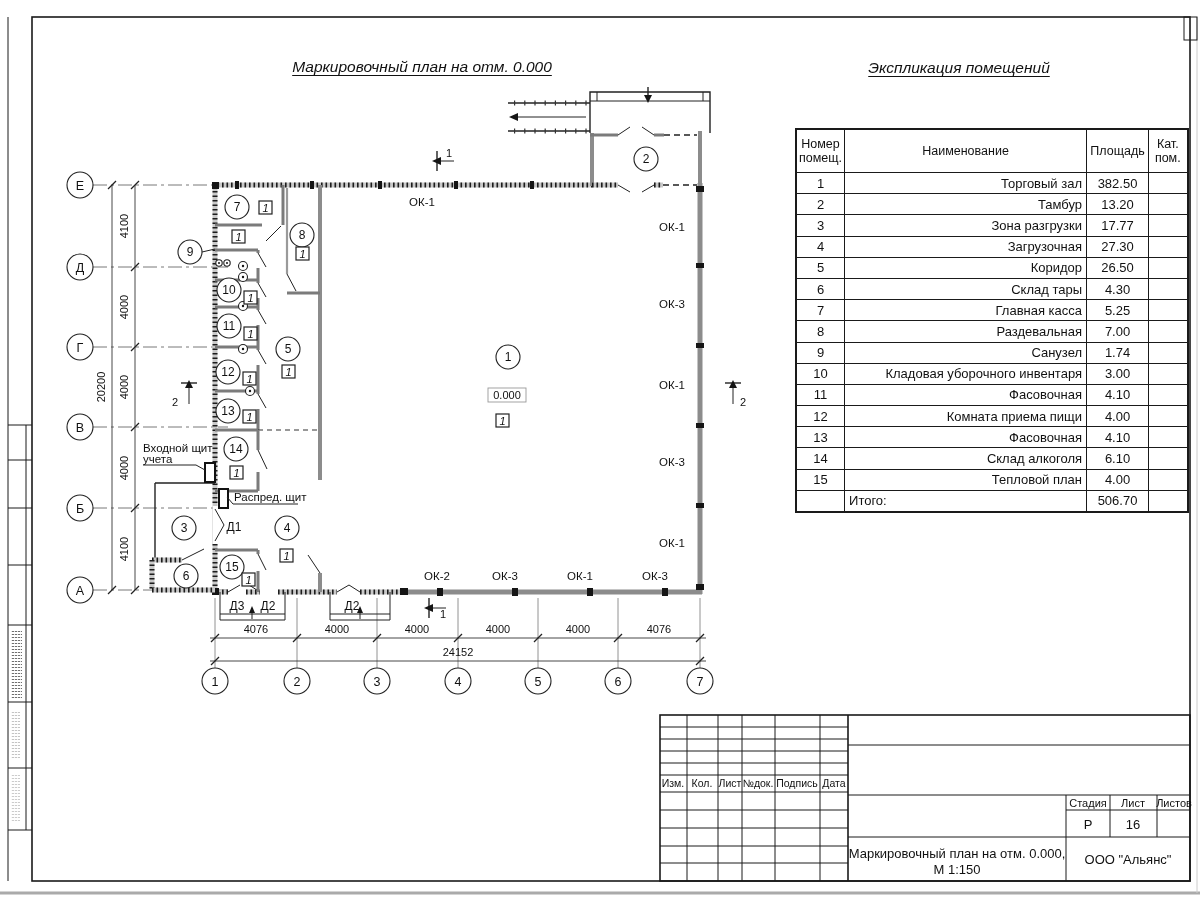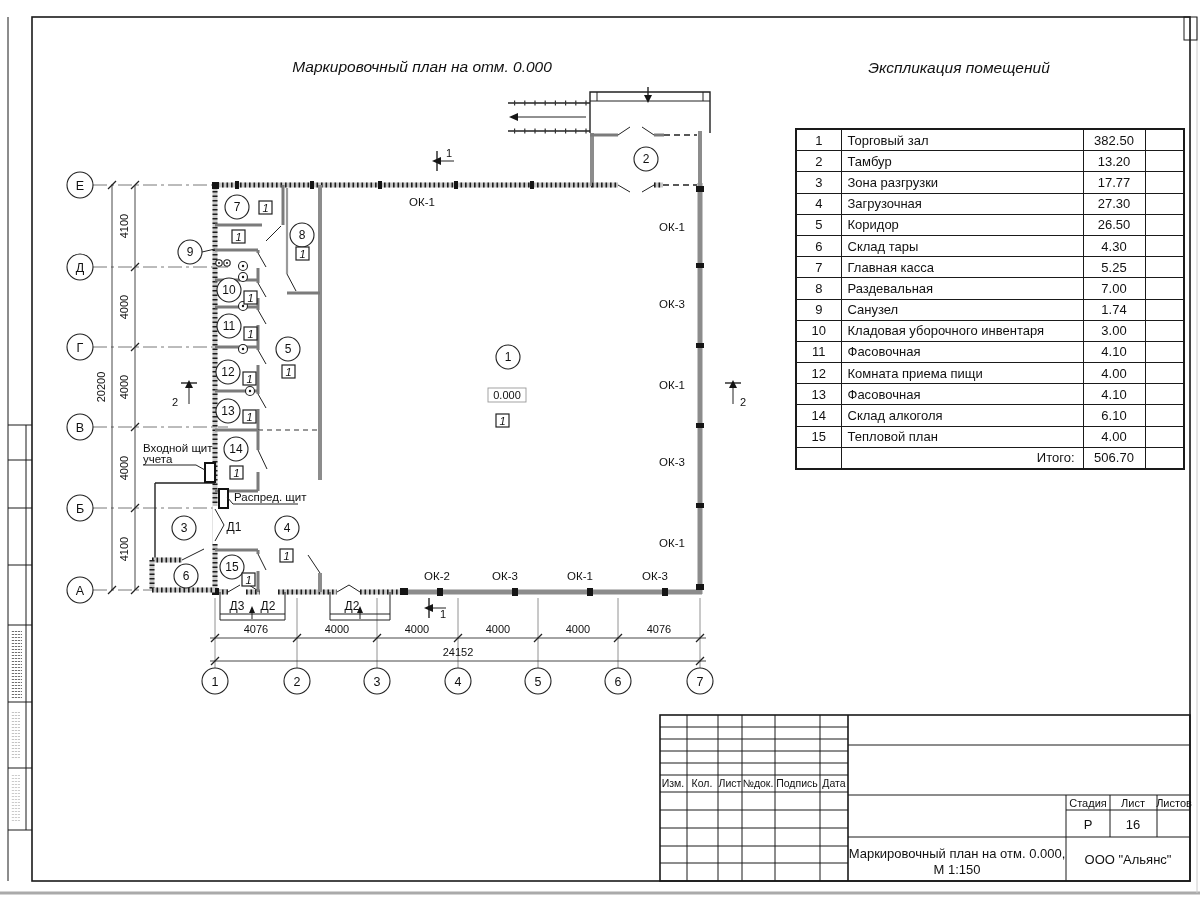--- a/index.html
+++ b/index.html
@@ -1,27 +1,27 @@
 <!DOCTYPE html>
 <html><head>
 <meta charset="utf-8">
 <style>
   html,body{margin:0;padding:0;background:#fff}
   .sheet{position:relative;width:1200px;height:900px;background:#fff;font-family:"Liberation Sans",sans-serif;overflow:hidden}
   svg{position:absolute;left:0;top:0}
   svg text{font-family:"Liberation Sans",sans-serif;fill:#111}
-  .title{position:absolute;font-style:italic;font-size:15.5px;color:#111;text-align:center;text-underline-offset:3px;white-space:nowrap}
+  .title{position:absolute;font-style:italic;font-size:15.5px;color:#111;text-align:center;text-decoration:underline;text-underline-offset:3px;white-space:nowrap}
   #plan-title{left:262px;top:58px;width:320px}
   #table-title{left:763px;top:59px;width:392px}
   .expl{position:absolute;left:795px;top:128px}
   .expl table{border-collapse:collapse;font-size:13px;color:#111;border:2px solid #1a1a1a}
   .expl th,.expl td{border:1px solid #1a1a1a;background:#fff;font-weight:normal}
   .expl th{height:42px;font-size:12.5px;line-height:1.12;text-align:center;padding:0 2px}
   .expl td{height:20.2px;padding:0 4px}
-  .c{text-align:center}.l{text-align:left;padding-left:6px!important}.r{text-align:right;padding-right:8px!important}
+  .c{text-align:center}.l{text-align:right;padding-left:6px!important}.r{text-align:left;padding-right:8px!important}
   
   .wbase{stroke:#c9c9c9;stroke-width:5;fill:none}
   .wdots{stroke:#1c1c1c;stroke-width:5;fill:none;stroke-dasharray:1.6 2.9}
   .wgray{stroke:#8c8c8c;stroke-width:5;fill:none}
   .wgray4{stroke:#8c8c8c;stroke-width:4;fill:none}
   .part{stroke:#7b7b7b;stroke-width:3;fill:none}
   .part2{stroke:#9a9a9a;stroke-width:2.2;fill:none}
   .thin{stroke:#222;stroke-width:1;fill:none}
   .thin15{stroke:#222;stroke-width:1.4;fill:none}
   .dash{stroke:#222;stroke-width:1.6;fill:none;stroke-dasharray:6 4}
@@ -472,20 +472,26 @@
 
   <div class="expl">
     <table>
       <colgroup>
           <col style="width:45px">
           <col style="width:242px">
           <col style="width:62px">
           <col style="width:39px">
         </colgroup>
       <tbody>
+          <tr>
+        <th>Номер помещ.</th>
+        <th>Наименование</th>
+        <th>Площадь</th>
+        <th>Кат. пом.</th>
+      </tr>
       <tr>
             <td class="c">1</td>
             <td class="l">Торговый зал</td>
             <td class="c">382.50</td>
             <td></td>
           </tr>
       <tr>
             <td class="c">2</td>
             <td class="l">Тамбур</td>
             <td class="c">13.20</td>

